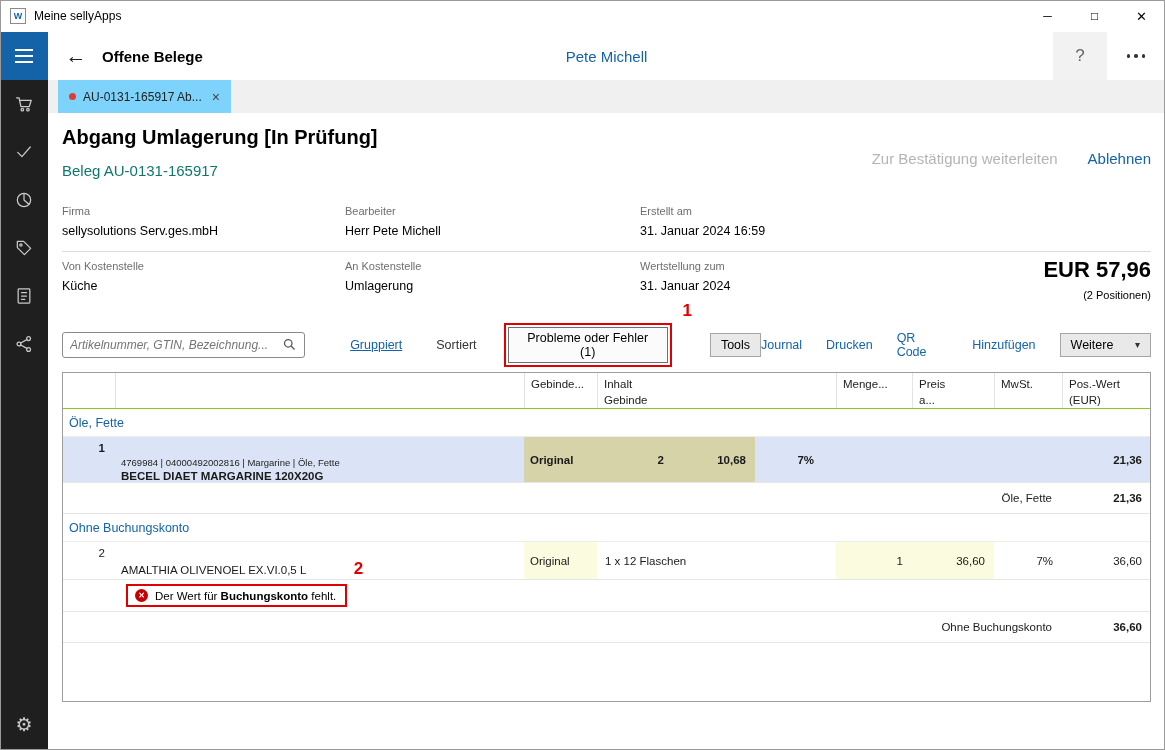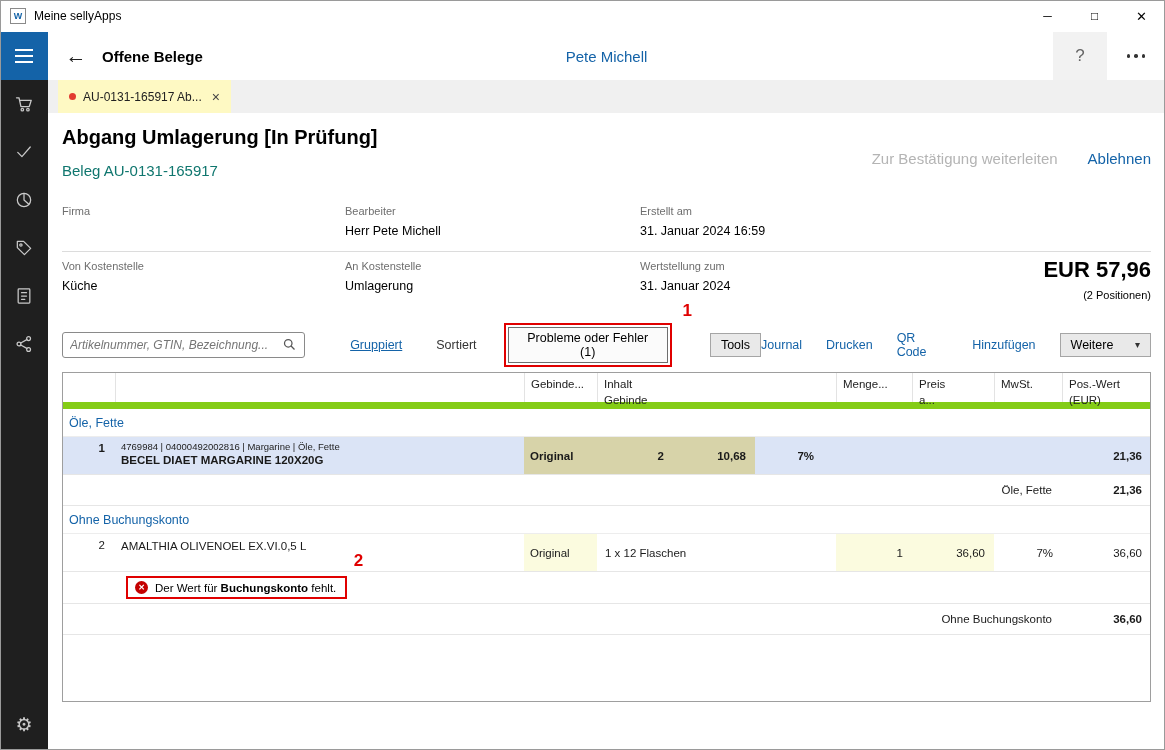--- a/index.html
+++ b/index.html
@@ -35,21 +35,21 @@
   .more-btn i { width:3.5px; height:3.5px; border-radius:50%; background:#333; display:block; }
 
   
   .sidebar { position:absolute; top:80px; left:0; width:48px; bottom:0; background:#1f1f1f; display:flex; flex-direction:column; align-items:center; z-index:5; }
   .side-icon { width:48px; height:48px; display:flex; align-items:center; justify-content:center; flex:none; }
   .side-icon svg { stroke:#c9c9c9; fill:none; stroke-width:1.5; stroke-linecap:round; stroke-linejoin:round; }
   .side-gear { margin-top:auto; margin-bottom:2px; font-size:19px; color:#c9c9c9; }
 
   
   .tabbar { position:absolute; top:80px; left:48px; right:0; height:33px; background:#f0f0f0; display:flex; align-items:stretch; }
-  .tab { margin-left:10px; background:#fef9c3; display:flex; align-items:center; gap:7px; padding:0 11px; font-size:12px; color:#222; }
+  .tab { margin-left:10px; background:#7dd3fc; display:flex; align-items:center; gap:7px; padding:0 11px; font-size:12px; color:#222; }
   .tab-dot { width:7px; height:7px; border-radius:50%; background:#e23b30; flex:none; }
   .tab-close { font-size:14px; color:#444; margin-left:3px; }
 
   
   .content { position:absolute; top:113px; left:48px; right:0; bottom:0; background:#fff; padding:13px 14px 0 14px; }
 
   .doc-header { position:relative; }
   .doc-title { font-size:20px; font-weight:bold; color:#000; }
   .doc-actions { position:absolute; right:0; top:24px; display:flex; gap:30px; font-size:15px; align-items:baseline; }
   .action-forward { color:#b4b4b4; }
@@ -90,29 +90,29 @@
   .trow { display:flex; align-items:stretch; }
   .c-num { width:52px; flex:none; text-align:right; padding-right:10px; }
   .c-desc { width:409px; flex:none; padding-left:6px; }
   .c-geb { width:73px; flex:none; padding-left:6px; }
   .c-inh { width:239px; flex:none; padding-left:8px; }
   .c-men { width:76px; flex:none; text-align:right; padding-right:9px; }
   .c-pre { width:82px; flex:none; text-align:right; padding-right:9px; }
   .c-mwst { width:68px; flex:none; text-align:right; padding-right:9px; }
   .c-wert { flex:1; text-align:right; padding-right:8px; }
 
-  .thead { display:flex; height:36px; border-bottom:7px solid #84cc16; }
+  .thead { display:flex; height:36px; border-bottom:1px solid #84cc16; }
   .thead > div { padding:4px 6px 0 6px; line-height:1.35; color:#222; border-left:1px solid #e3e3e3; text-align:left; }
   .thead > div:first-child { border-left:none; }
 
   .group-row { padding:7px 6px 6px 6px; color:#1463a8; font-size:12.5px; border-bottom:1px solid #ededed; }
   .item-row { min-height:38px; border-bottom:1px solid #e6e6e6; align-items:stretch; }
   .item-row.selected { background:#dbe4f6; }
   .item-row .c-num { padding-top:5px; }
-  .item-row .c-desc { padding-top:4px; }
+  .item-row .c-desc { padding-top:20px; }
   .row-meta { font-size:9.5px; color:#222; }
   .row-name { font-size:11.5px; margin-top:2px; }
   .item-row.selected .row-name, .item-row.selected .c-num, .item-row.selected .vcell, .item-row.selected .c-mwst, .item-row.selected .c-wert { font-weight:bold; }
   .vcell { display:flex; align-items:center; }
   .vcell.right { justify-content:flex-end; }
   .bg-tan { background:#d7d3a9; }
   .bg-yellow { background:#fbfbdf; }
 
   .subtotal-row { height:31px; border-bottom:1px solid #e6e6e6; align-items:center; }
   .subtotal-label { flex:1; text-align:right; padding-right:10px; }
@@ -219,20 +219,21 @@
       <span class="action-forward">Zur Bestätigung weiterleiten</span>
       <span class="action-reject">Ablehnen</span>
     </div>
     <div class="doc-subtitle">Beleg AU-0131-165917</div>
   </div>
 
   <div class="info-grid">
     <div class="info-row first">
       <div class="info-field f-w1">
         <div class="info-label">Firma</div>
+        <div class="info-value">sellysolutions Serv.ges.mbH</div>
       </div>
       <div class="info-field f-w2">
         <div class="info-label">Bearbeiter</div>
         <div class="info-value">Herr Pete Michell</div>
       </div>
       <div class="info-field f-w3">
         <div class="info-label">Erstellt am</div>
         <div class="info-value">31. Januar 2024 16:59</div>
       </div>
     </div>

